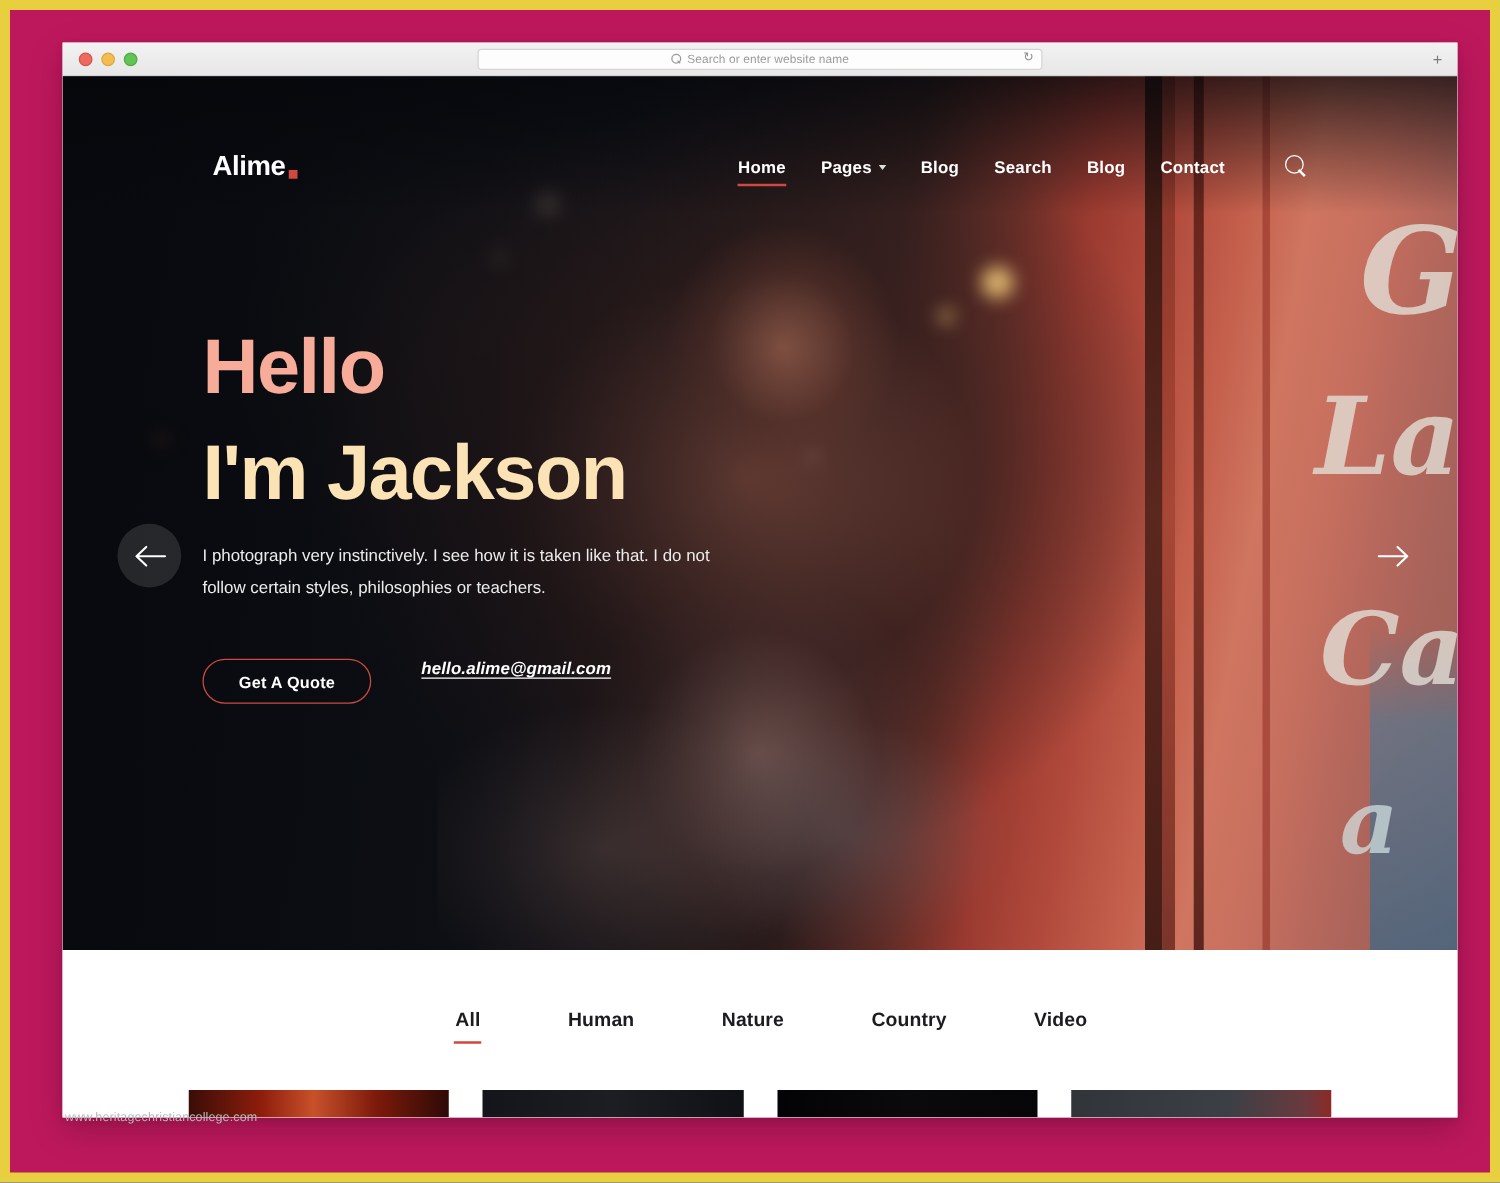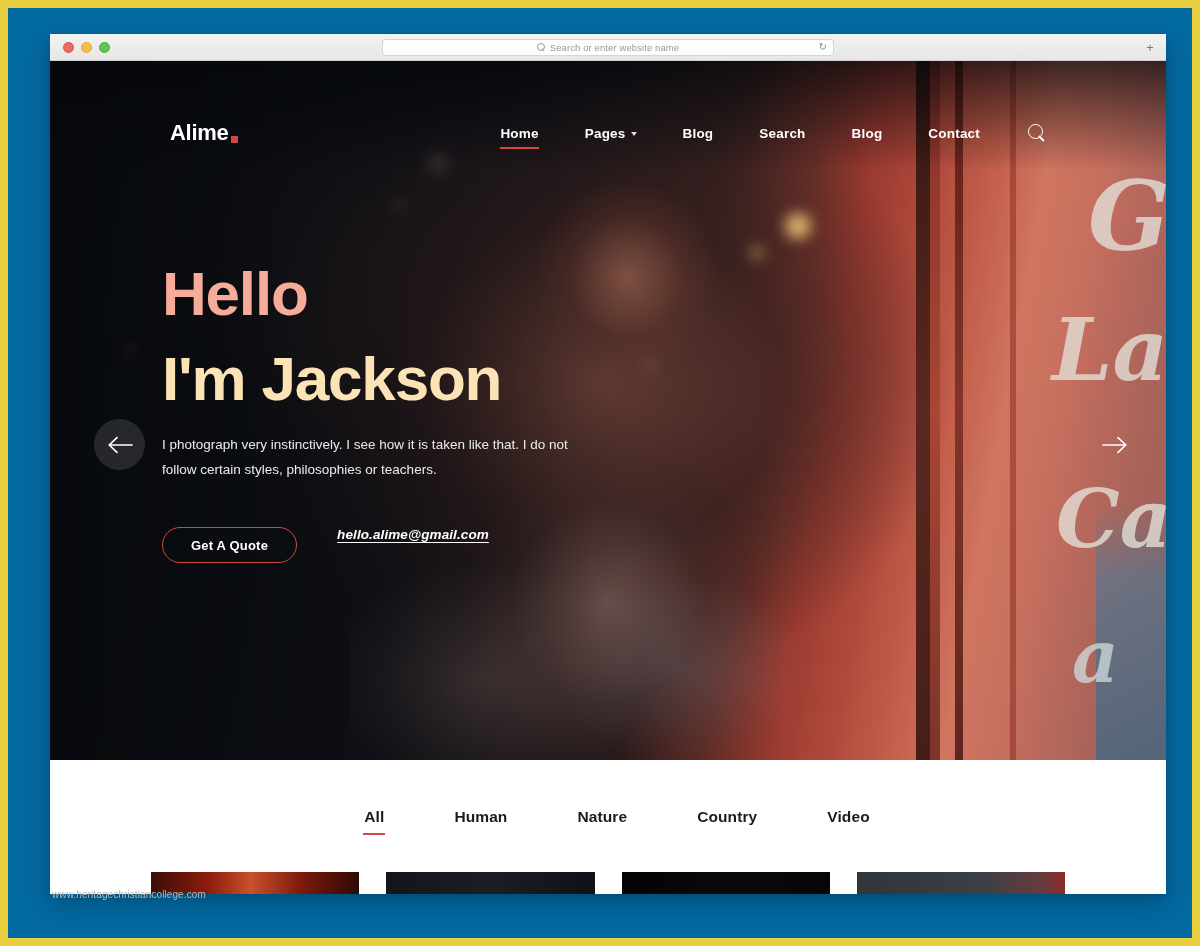--- a/index.html
+++ b/index.html
@@ -11,21 +11,21 @@
   }
 
   
   .frame-outer{
     position:absolute; inset:0;
     background:#e8cf3f;
   }
   .frame-inner{
     position:absolute;
     left:8px; top:8px; right:8px; bottom:8px;
-    background:#0369a1;
+    background:#be185d;
   }
 
   
   .browser{
     position:absolute;
     left:42px; top:26px;
     width:1116px; height:860px;
     background:#ffffff;
     box-shadow:0 10px 26px rgba(0,0,0,.22), 0 2px 6px rgba(0,0,0,.10);
     overflow:hidden;
@@ -164,21 +164,21 @@
     display:flex; align-items:center; z-index:6;margin-top:44px;
   }
   .logo{
     margin-left:120px;
     color:#ffffff; font-size:22px; font-weight:700; letter-spacing:-.3px;
     display:flex; align-items:flex-end; gap:3px;
   }
   .logo .sq{ width:7px;height:7px;background:#d0483f; margin-bottom:3px; display:inline-block; }
   .nav-links{
     margin-left:auto; margin-right:0;
-    display:flex; align-items:center; gap:46px;justify-content:center;
+    display:flex; align-items:center; gap:28px;justify-content:center;
   }
   .nav-link{
     color:#ffffff; font-size:13.5px; font-weight:700; letter-spacing:.2px;
     position:relative; white-space:nowrap;
     display:flex; align-items:center; gap:5px;
   }
   .nav-link.active::after{
     content:""; position:absolute; left:0; right:0; bottom:-8px;
     height:2px; background:#d0483f;
   }

